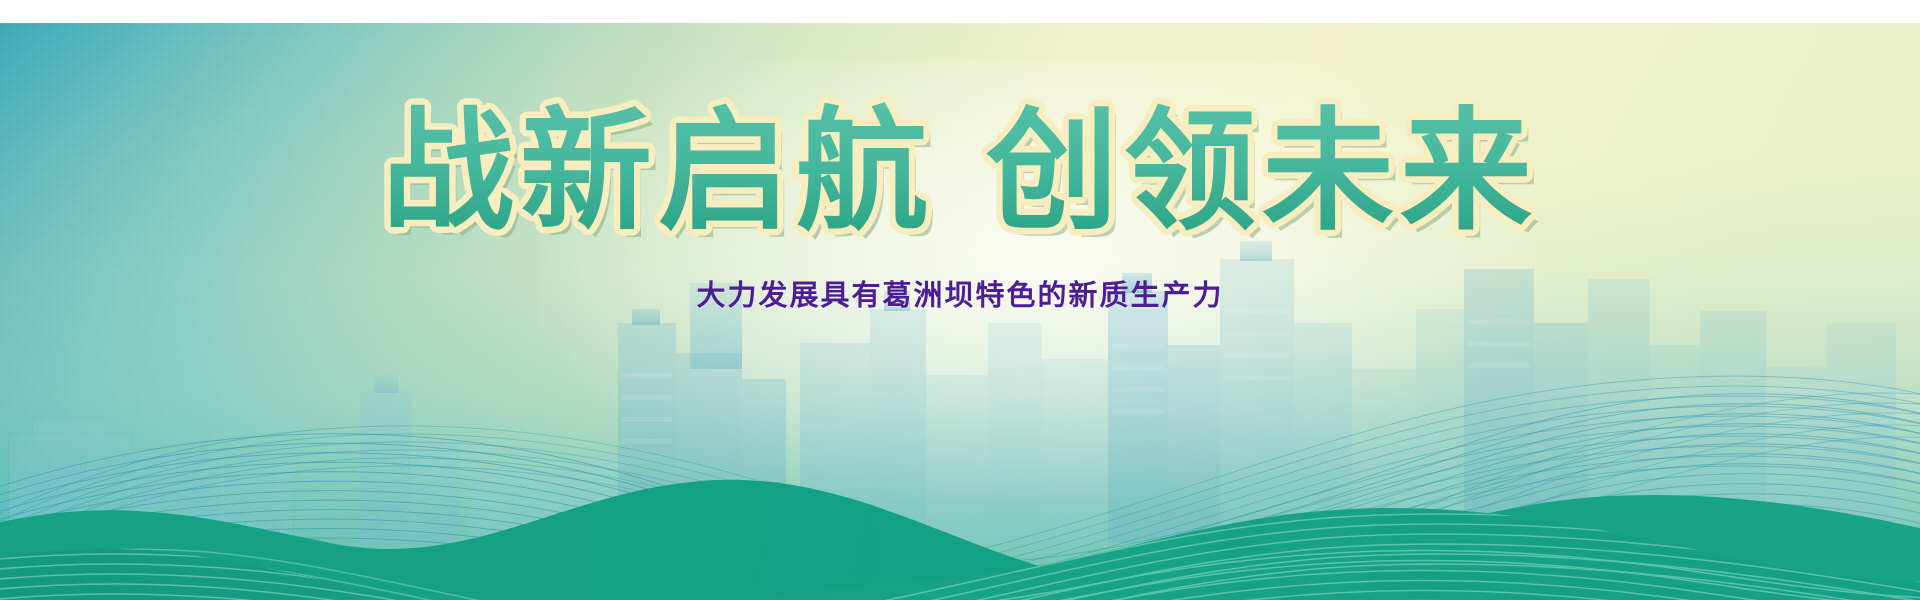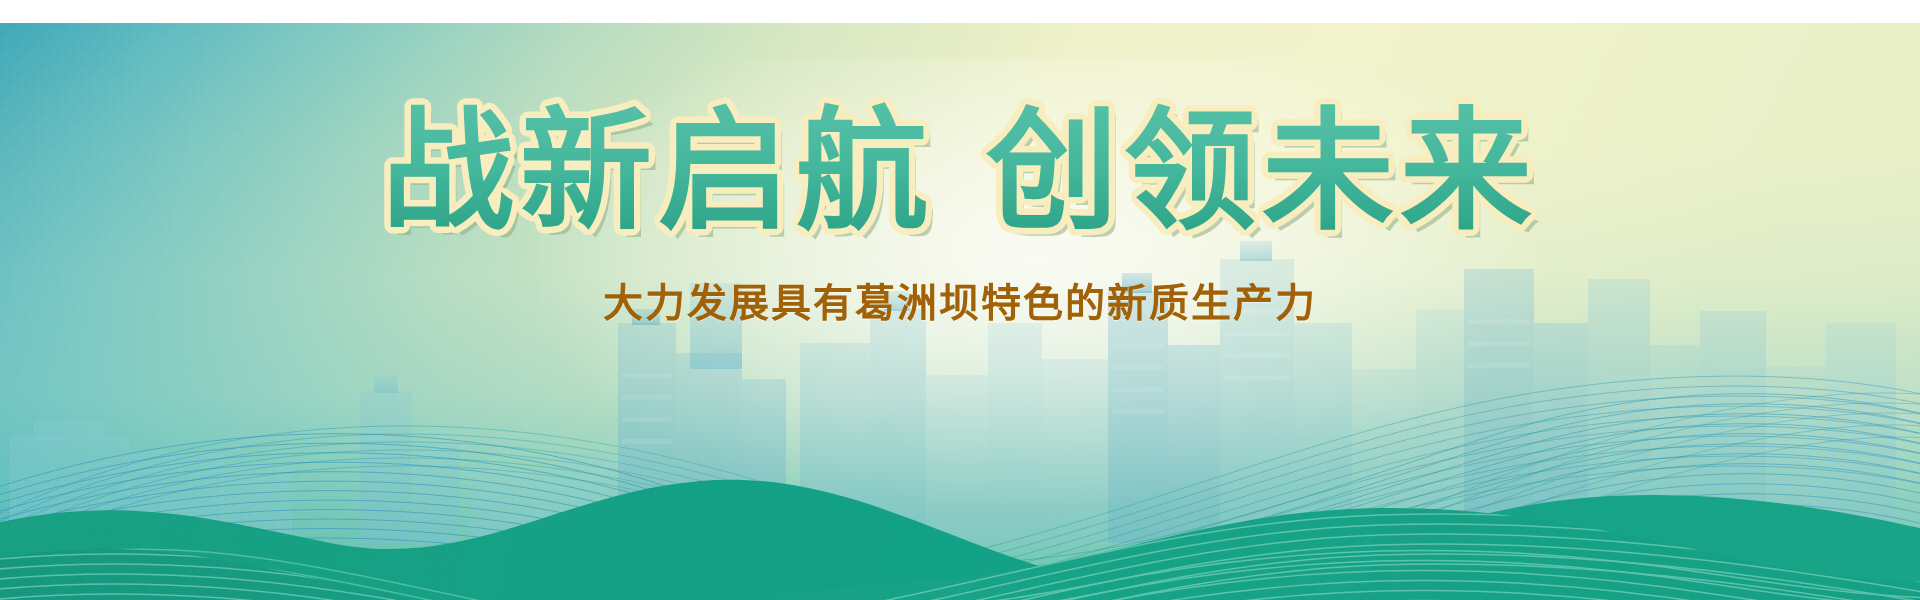--- a/index.html
+++ b/index.html
@@ -113,24 +113,24 @@
     position: absolute;
     left: 0;
     top: 248px;
     width: 1920px;
     text-align: center;
   }
 
   .subtitle {
     display: inline-block;
     font-family: "DejaVu Serif", "Liberation Serif", serif;
-    font-size: 40px;
+    font-size: 29px;
     font-weight: 700;
     letter-spacing: 2px;
-    color: #a16207;
+    color: #4c1d95;
     text-shadow: 0 1px 0 rgba(255,255,255,.45);
     white-space: nowrap;
   }
 </style>
 </head>
 <body>
 
 <div class="banner">
 
   <div class="bg-base"></div>

